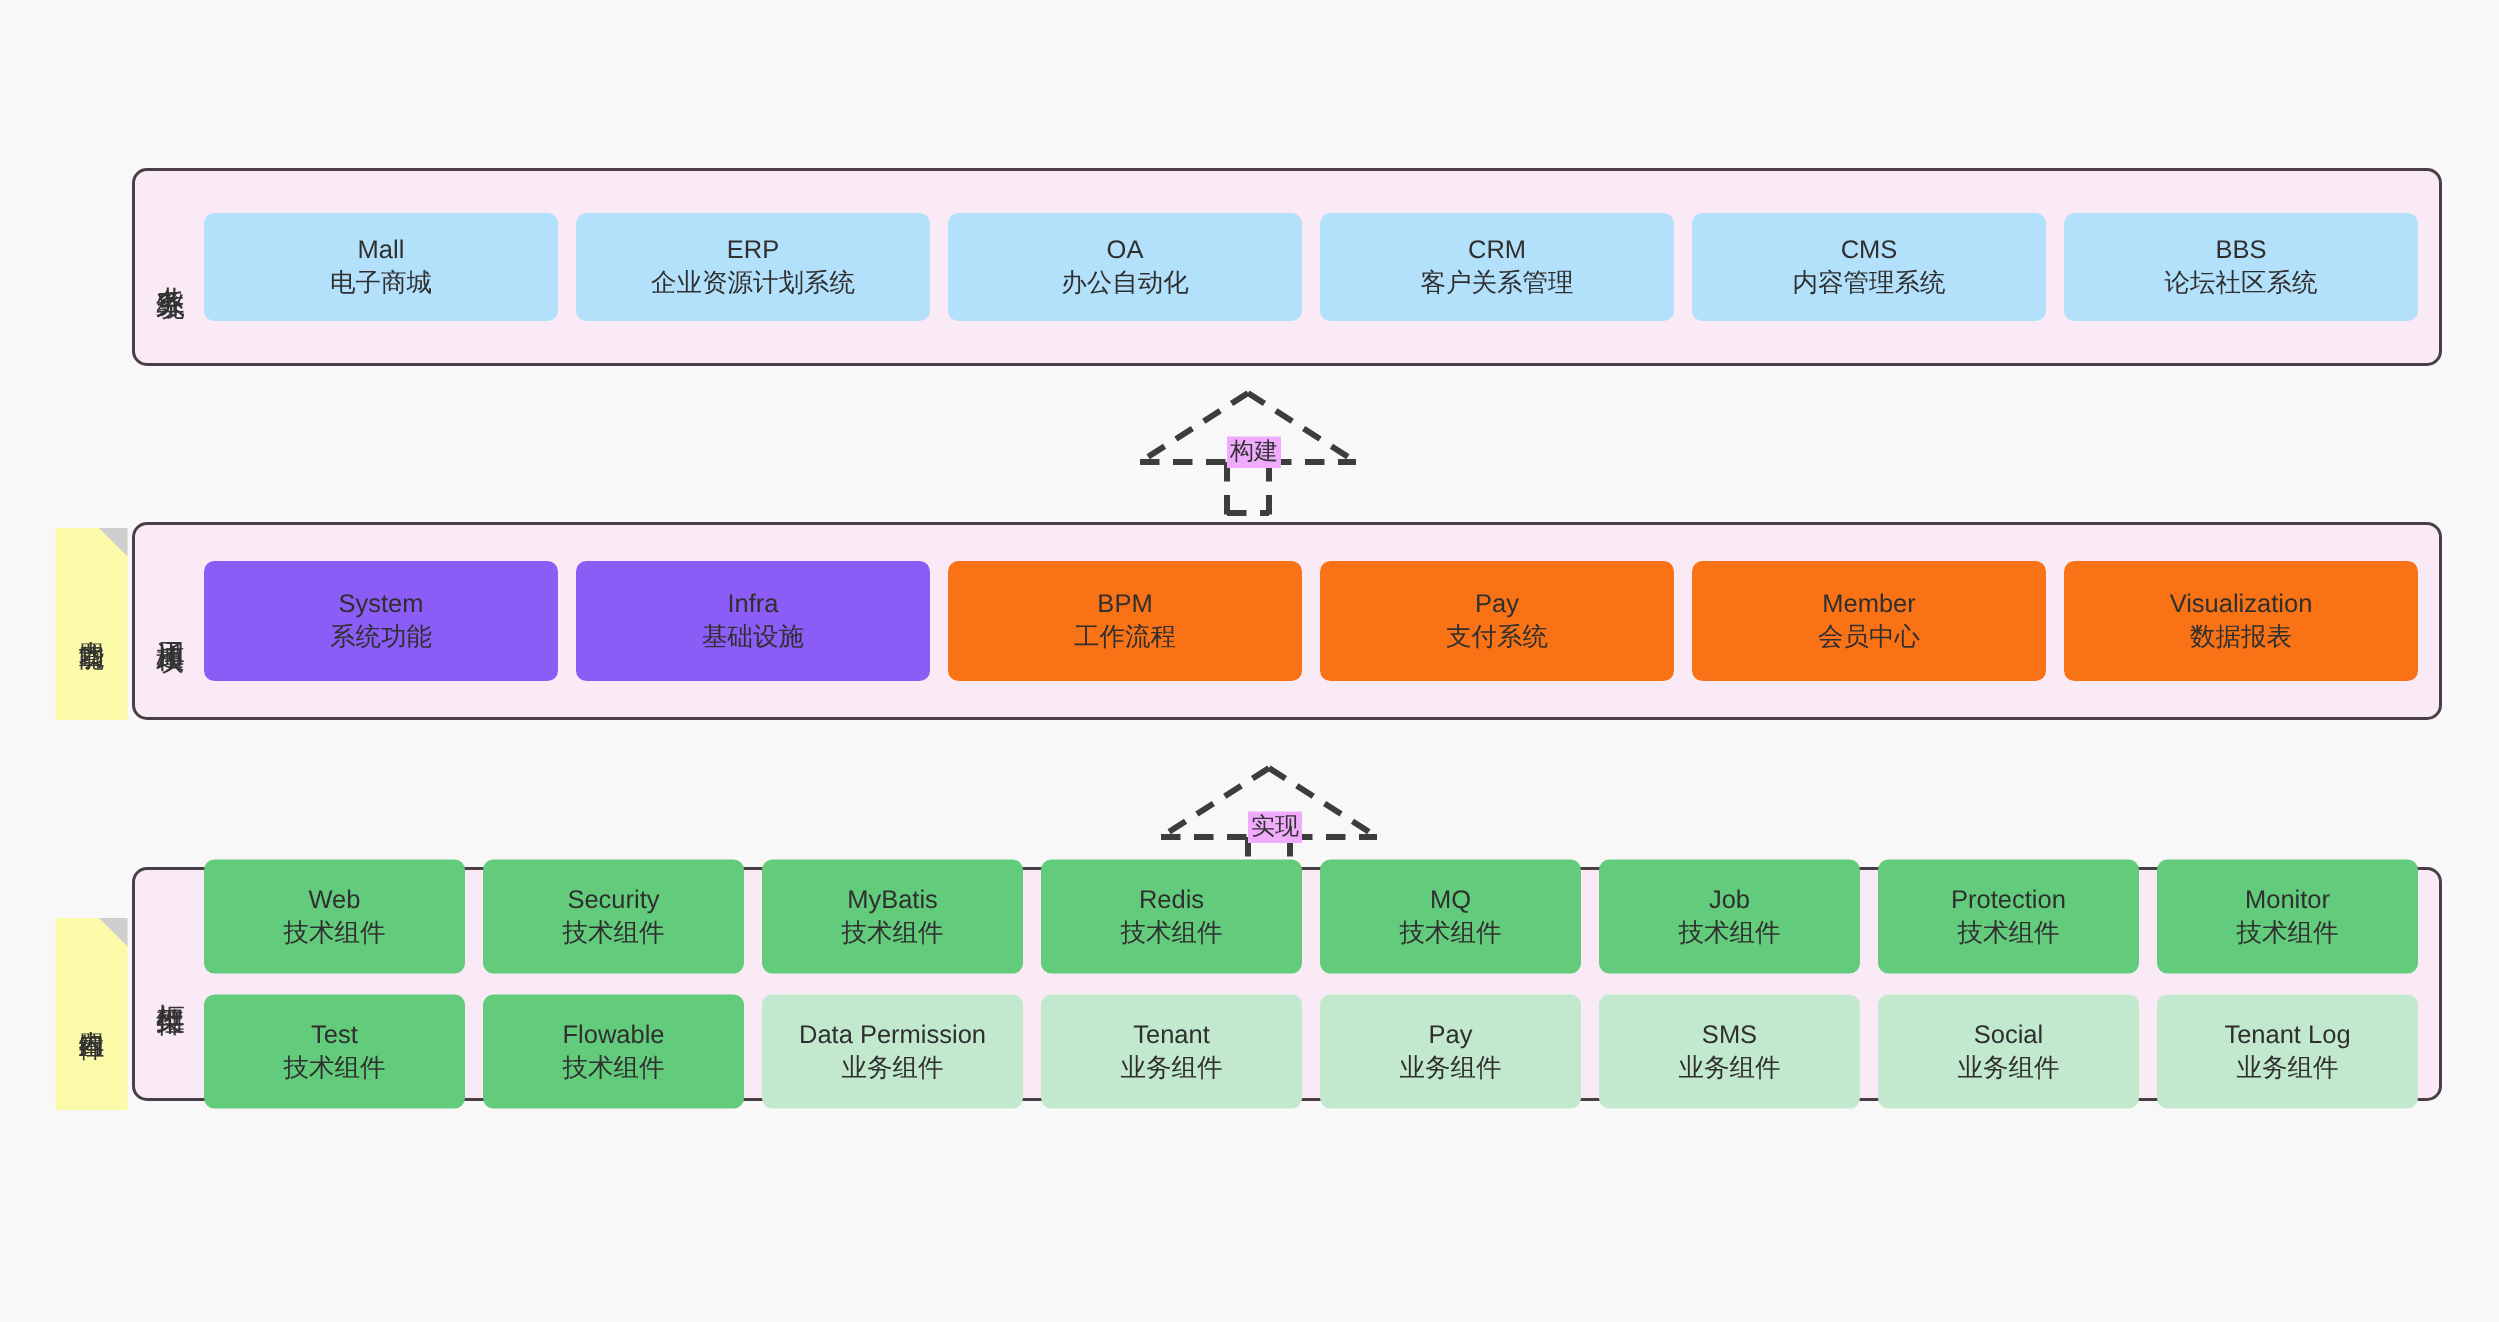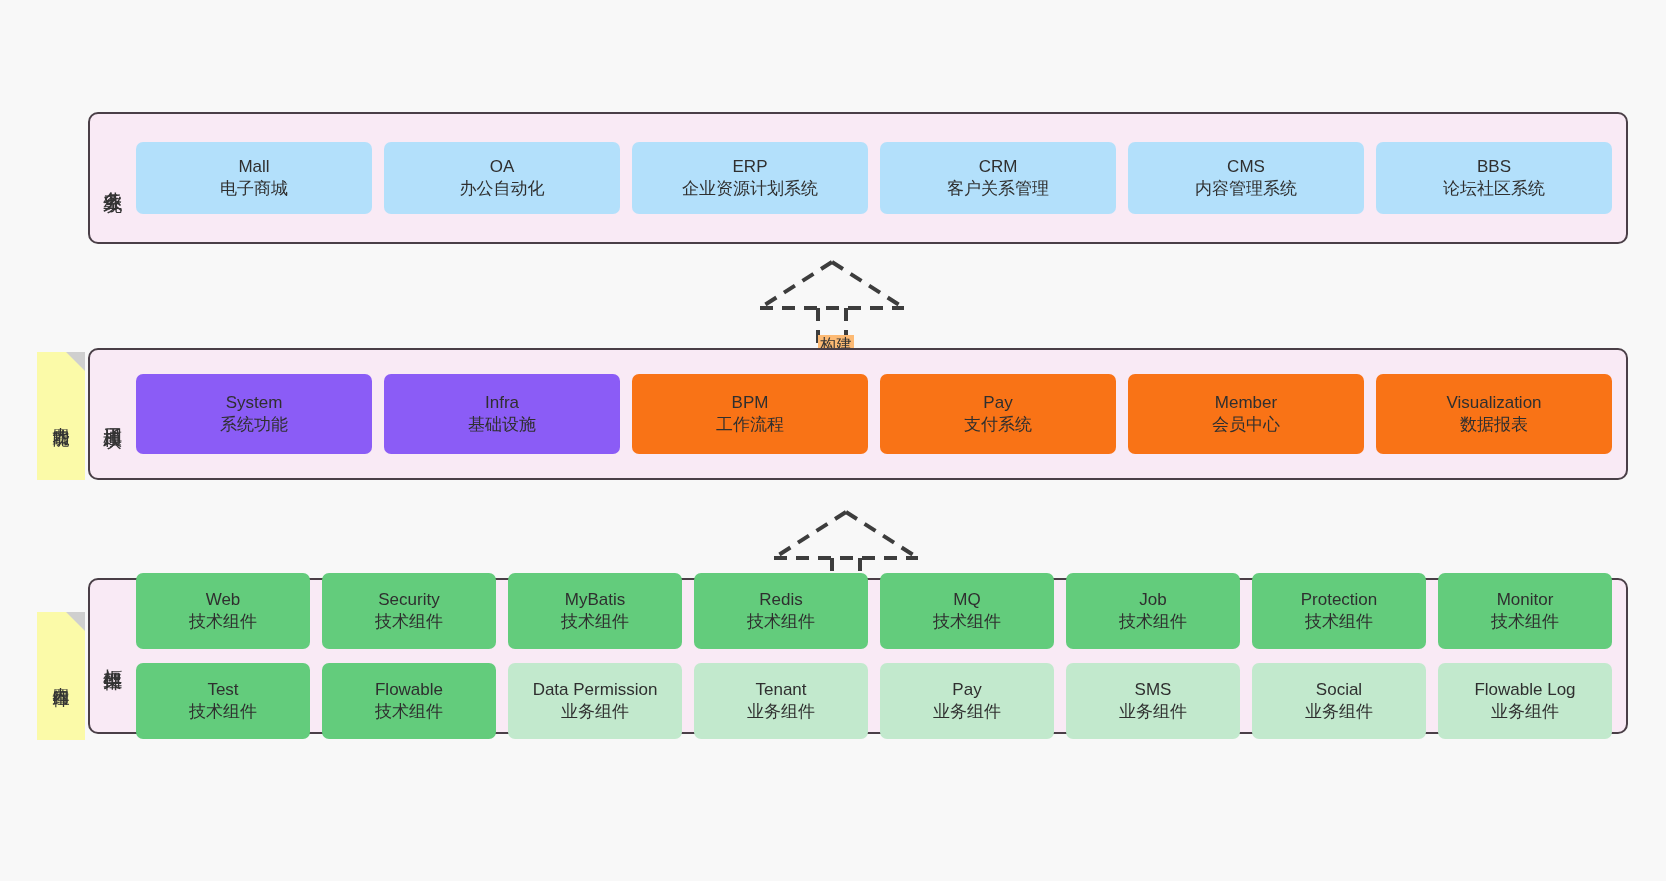--- a/index.html
+++ b/index.html
@@ -113,25 +113,24 @@
   #sticky-common{left:37px;top:352px;height:128px;}
   #sticky-framework{left:37px;top:612px;height:128px;}
 
   
   .arrow-wrap{position:absolute;}
   .arrow-wrap svg{display:block;overflow:visible;}
   .arrow-label{
     position:absolute;
     font-size:16px;
     color:#333;
-    background:#fdba74;
+    background:#f0abfc;
     padding:0 2px;
     white-space:nowrap;
     user-select:none;
-    margin-top:44px;
   }
   #arrow-build{left:756px;top:258px;width:152px;height:86px;}
   #arrow-build .arrow-label{left:62px;top:33px;}
   #arrow-impl{left:770px;top:508px;width:152px;height:86px;}
   #arrow-impl .arrow-label{left:62px;top:33px;}
 </style>
 </head>
 <body>
 
 <div class="canvas">
@@ -140,27 +139,27 @@
     <div class="layer-title">业务系统</div>
     <div class="layer-body">
       <div class="row">
 
         <div class="card">
           <span class="t1">Mall</span>
           <span class="t2">电子商城</span>
         </div>
 
         <div class="card">
+          <span class="t1">ERP</span>
+          <span class="t2">企业资源计划系统</span>
+        </div>
+
+        <div class="card">
           <span class="t1">OA</span>
           <span class="t2">办公自动化</span>
-        </div>
-
-        <div class="card">
-          <span class="t1">ERP</span>
-          <span class="t2">企业资源计划系统</span>
         </div>
 
         <div class="card">
           <span class="t1">CRM</span>
           <span class="t2">客户关系管理</span>
         </div>
 
         <div class="card">
           <span class="t1">CMS</span>
           <span class="t2">内容管理系统</span>
@@ -310,21 +309,21 @@
         </div>
         <div class="card c-lgreen">
           <span class="t1">SMS</span>
           <span class="t2">业务组件</span>
         </div>
         <div class="card c-lgreen">
           <span class="t1">Social</span>
           <span class="t2">业务组件</span>
         </div>
         <div class="card c-lgreen">
-          <span class="t1">Flowable Log</span>
+          <span class="t1">Tenant Log</span>
           <span class="t2">业务组件</span>
         </div>
       </div>
 
     </div>
   </div>
 
 </div>
 
 </body></html>

